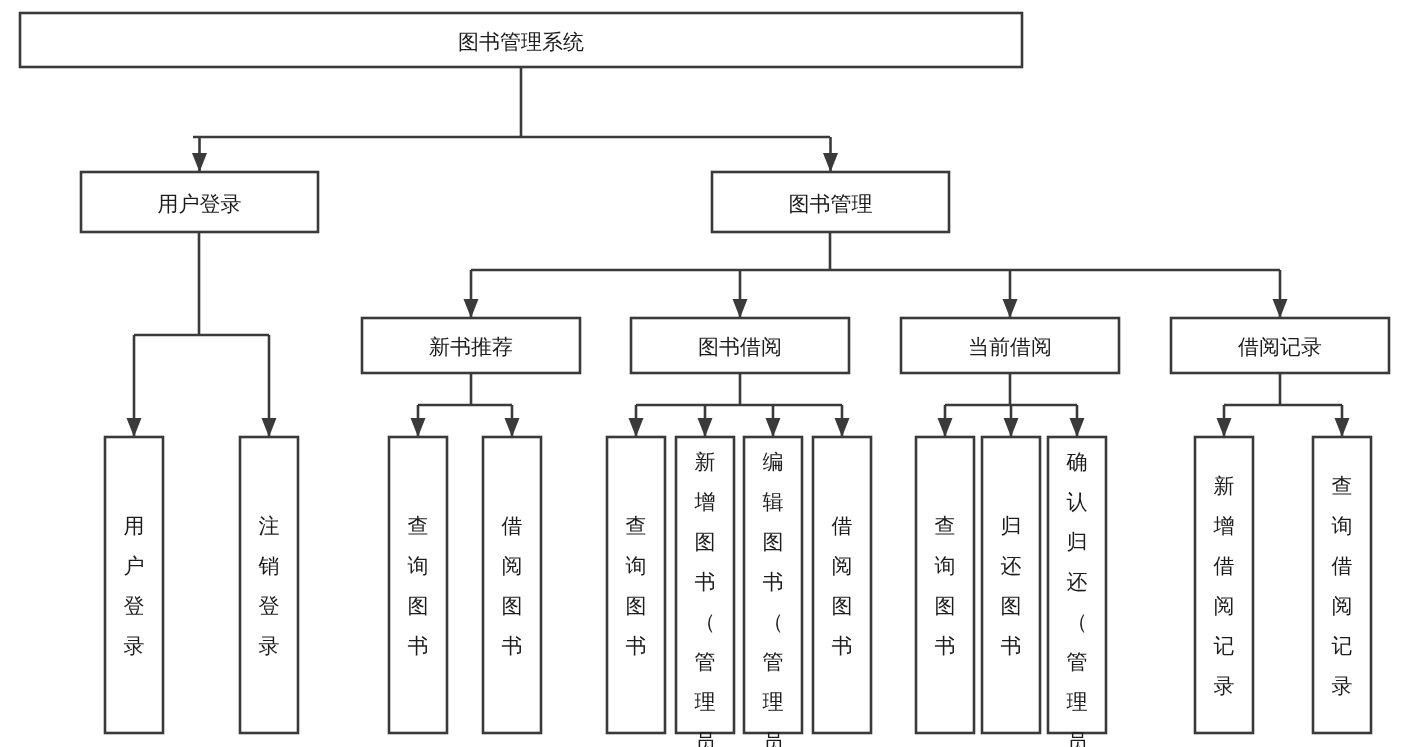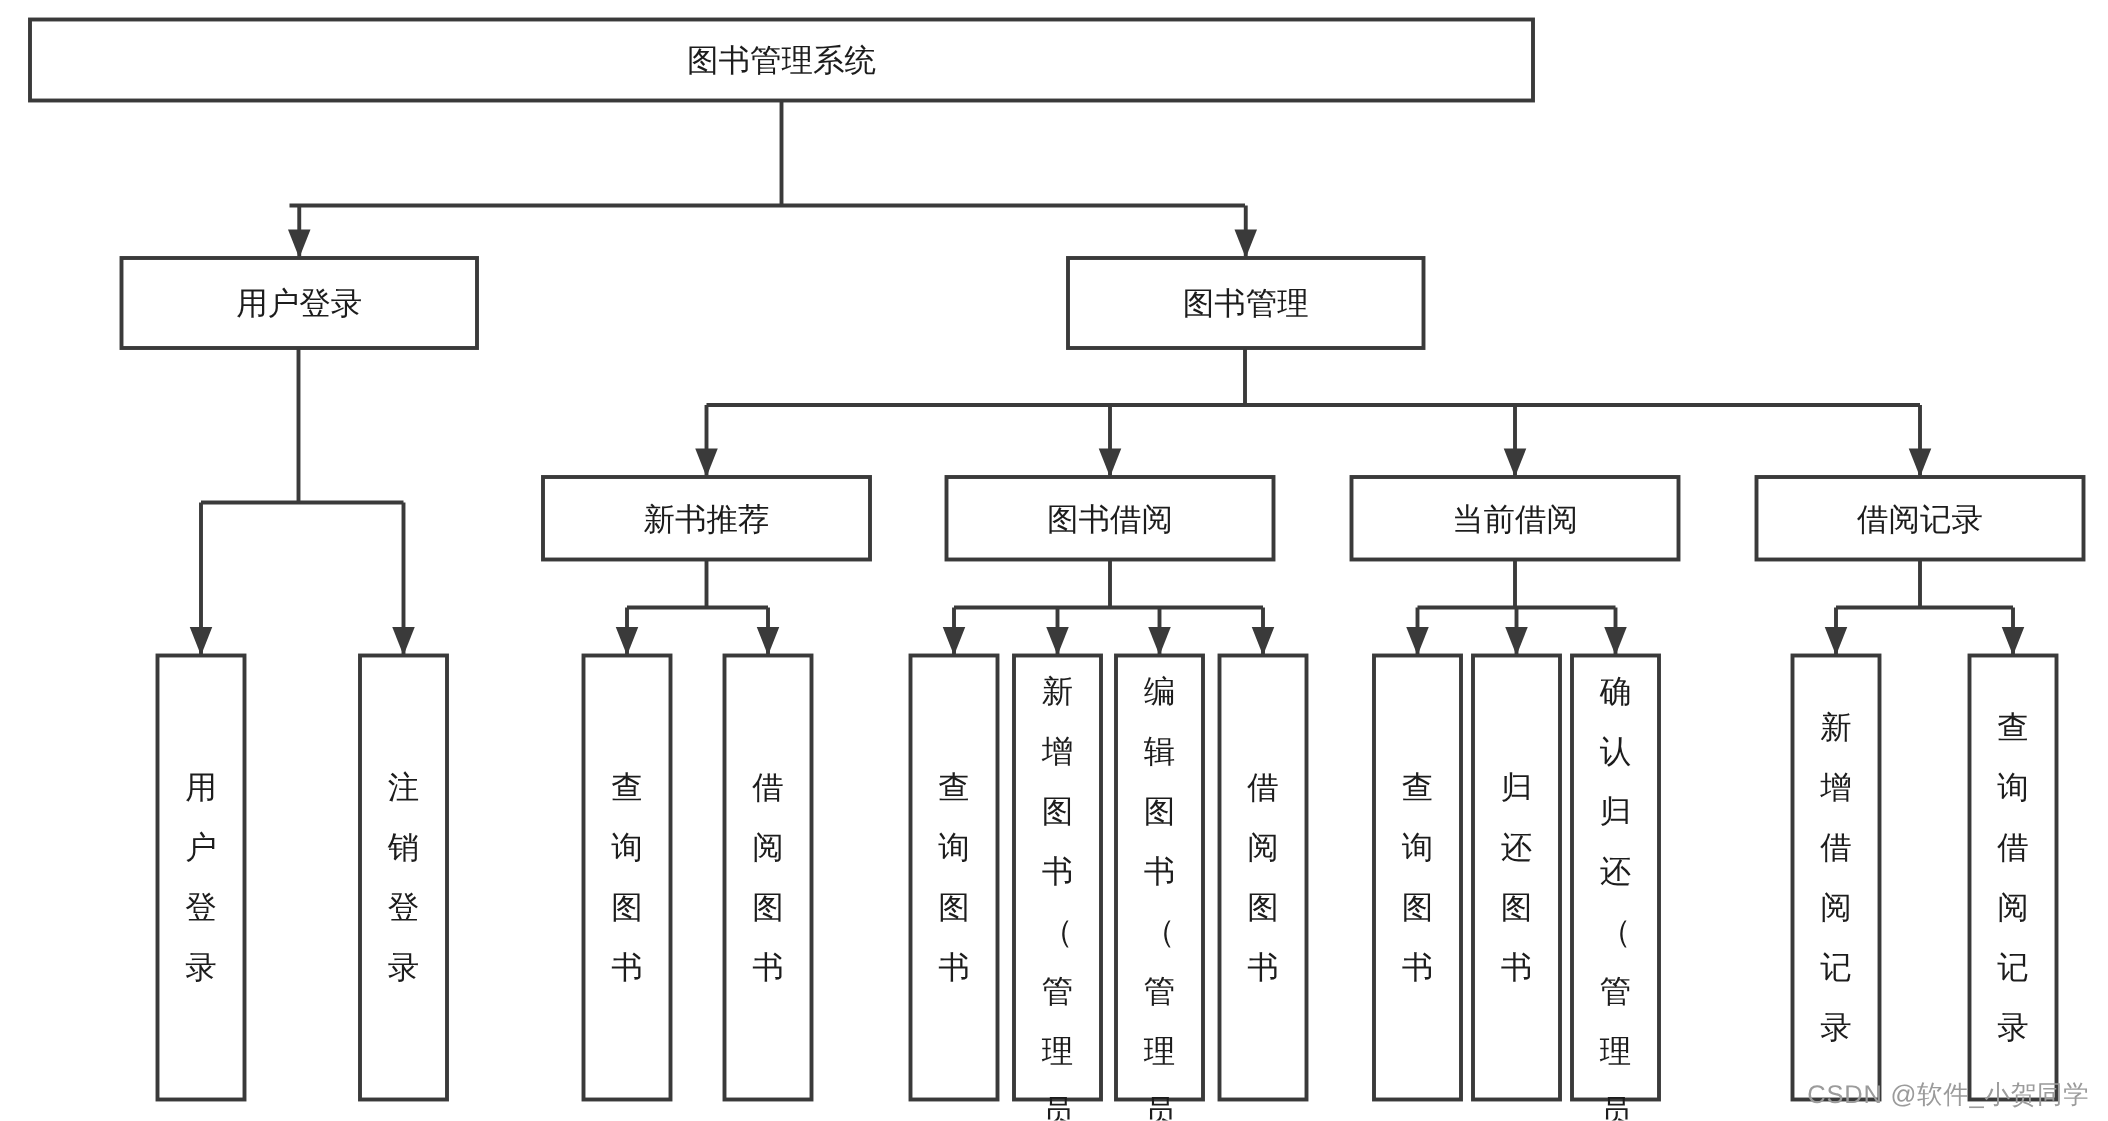--- a/index.html
+++ b/index.html
@@ -204,14 +204,13 @@
         <g>
           <rect x="1195" y="437" width="58" height="296" class="node-rect"></rect>
           <text x="1224" class="node-label-v"><tspan x="1224" y="485">新</tspan><tspan x="1224" y="525">增</tspan><tspan x="1224" y="565">借</tspan><tspan x="1224" y="605">阅</tspan><tspan x="1224" y="645">记</tspan><tspan x="1224" y="685">录</tspan></text>
         </g>
         <g>
           <rect x="1313" y="437" width="58" height="296" class="node-rect"></rect>
           <text x="1342" class="node-label-v"><tspan x="1342" y="485">查</tspan><tspan x="1342" y="525">询</tspan><tspan x="1342" y="565">借</tspan><tspan x="1342" y="605">阅</tspan><tspan x="1342" y="645">记</tspan><tspan x="1342" y="685">录</tspan></text>
         </g>
       </g>
   </svg>
-  <div class="watermark">CSDN @软件_小贺同学</div>
 </div>
 
 </body></html>

